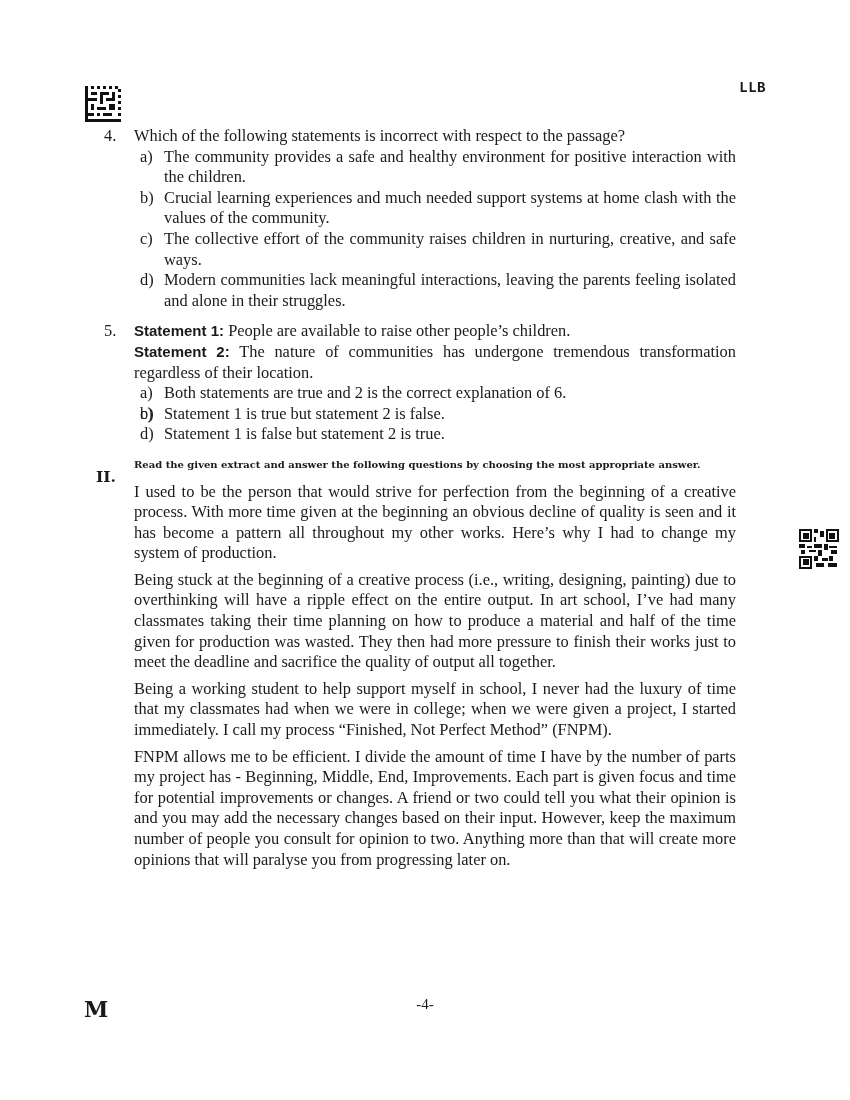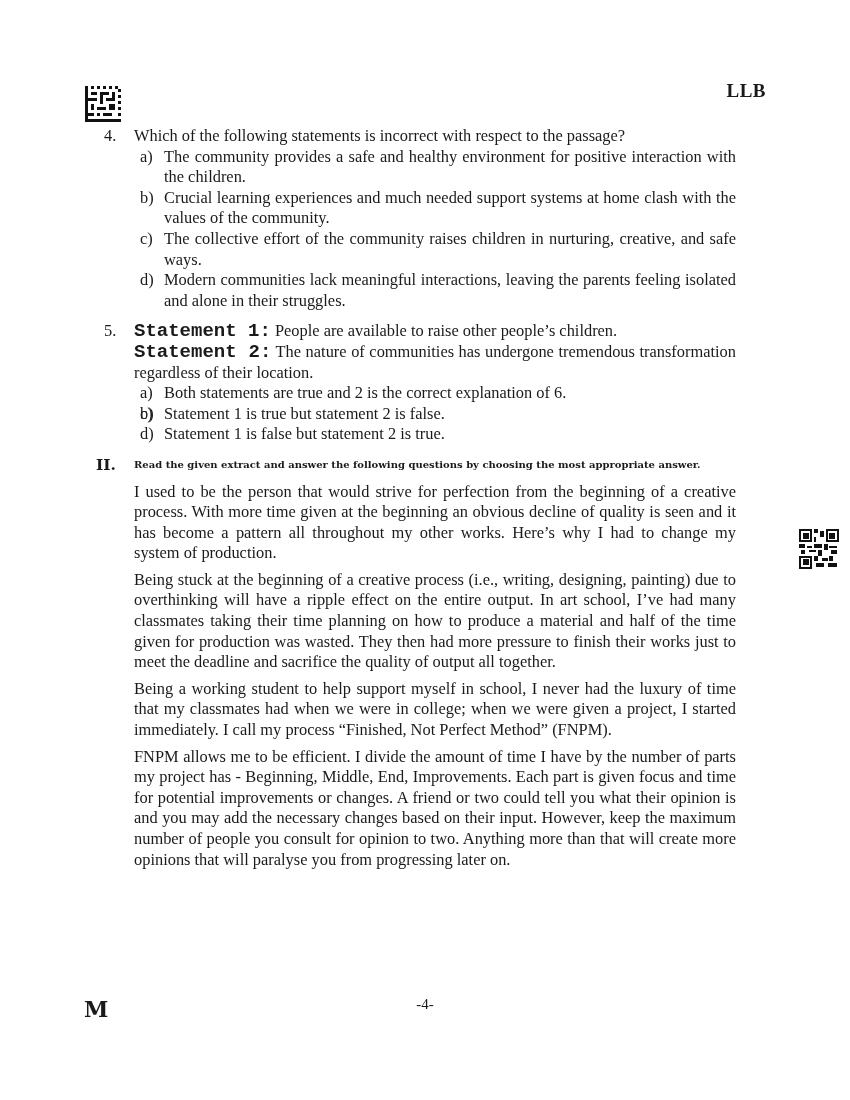--- a/index.html
+++ b/index.html
@@ -5,39 +5,39 @@
     html, body { margin: 0; padding: 0; background: #ffffff; }
     body {
       width: 850px; height: 1100px; position: relative; overflow: hidden;
       font-family: "DejaVu Serif", "Liberation Serif", serif;
       color: #1a1a1a;
     }
     .page { position: absolute; left: 0; top: 0; width: 850px; height: 1100px; }
     .header-code { position: absolute; left: 84px; top: 86px; width: 38px; height: 36px; }
     .header-title {
       position: absolute; right: 84px; top: 80px;
-      font-family: Liberation Serif, serif; font-weight: bold; font-size: 19px; letter-spacing: 0.5px;
+      font-family: Liberation Mono, monospace; font-weight: bold; font-size: 14px; letter-spacing: 0.5px;
     }
     .side-qr { position: absolute; left: 799px; top: 528px; width: 40px; height: 42px; }
     .content {
       position: absolute; left: 96px; top: 126px; width: 640px;
       font-family: "Liberation Serif", "DejaVu Serif", serif;
       font-size: 16.4px; line-height: 20.6px; text-align: justify;
     }
     .q { position: relative; padding-left: 38px; }
     .q .num { position: absolute; left: 8px; top: 0; }
     .q-text { display: block; }
     .opts { margin: 0; padding: 0; list-style: none; }
     .opt { position: relative; padding-left: 30px; margin: 0; }
     .opt .lbl { position: absolute; left: 6px; top: 0; }
     .q5 { margin-top: 10px; }
-    .stmt b { font-family: Liberation Mono, monospace; font-weight: bold; font-size: 19px; }
+    .stmt b { font-family: Liberation Sans, sans-serif; font-weight: bold; font-size: 15px; }
     .choose { margin-top: 2px; display: block; }
     .sec { position: relative; padding-left: 38px; margin-top: 10px; }
-    .sec .num { position: absolute; left: 0; top: 0; font-weight: bold; font-family: "DejaVu Serif", serif; font-size: 15.5px; }
+    .sec .num { position: absolute; left: 0; top: 12px; font-weight: bold; font-family: "DejaVu Serif", serif; font-size: 15.5px; }
     .sec-heading { font-family: "DejaVu Serif", serif; font-weight: bold; font-size: 10px; line-height: 20.6px; display: block; }
     .para { display: block; margin-top: 6px; }
     .footer-m {
       position: absolute; left: 84px; top: 996px;
       font-family: "DejaVu Serif", serif; font-weight: bold; font-size: 22px;
     }
     .page-num {
       position: absolute; left: 0; width: 850px; top: 996px; text-align: center;
       font-family: "Liberation Serif", serif; font-size: 15px;
     }

